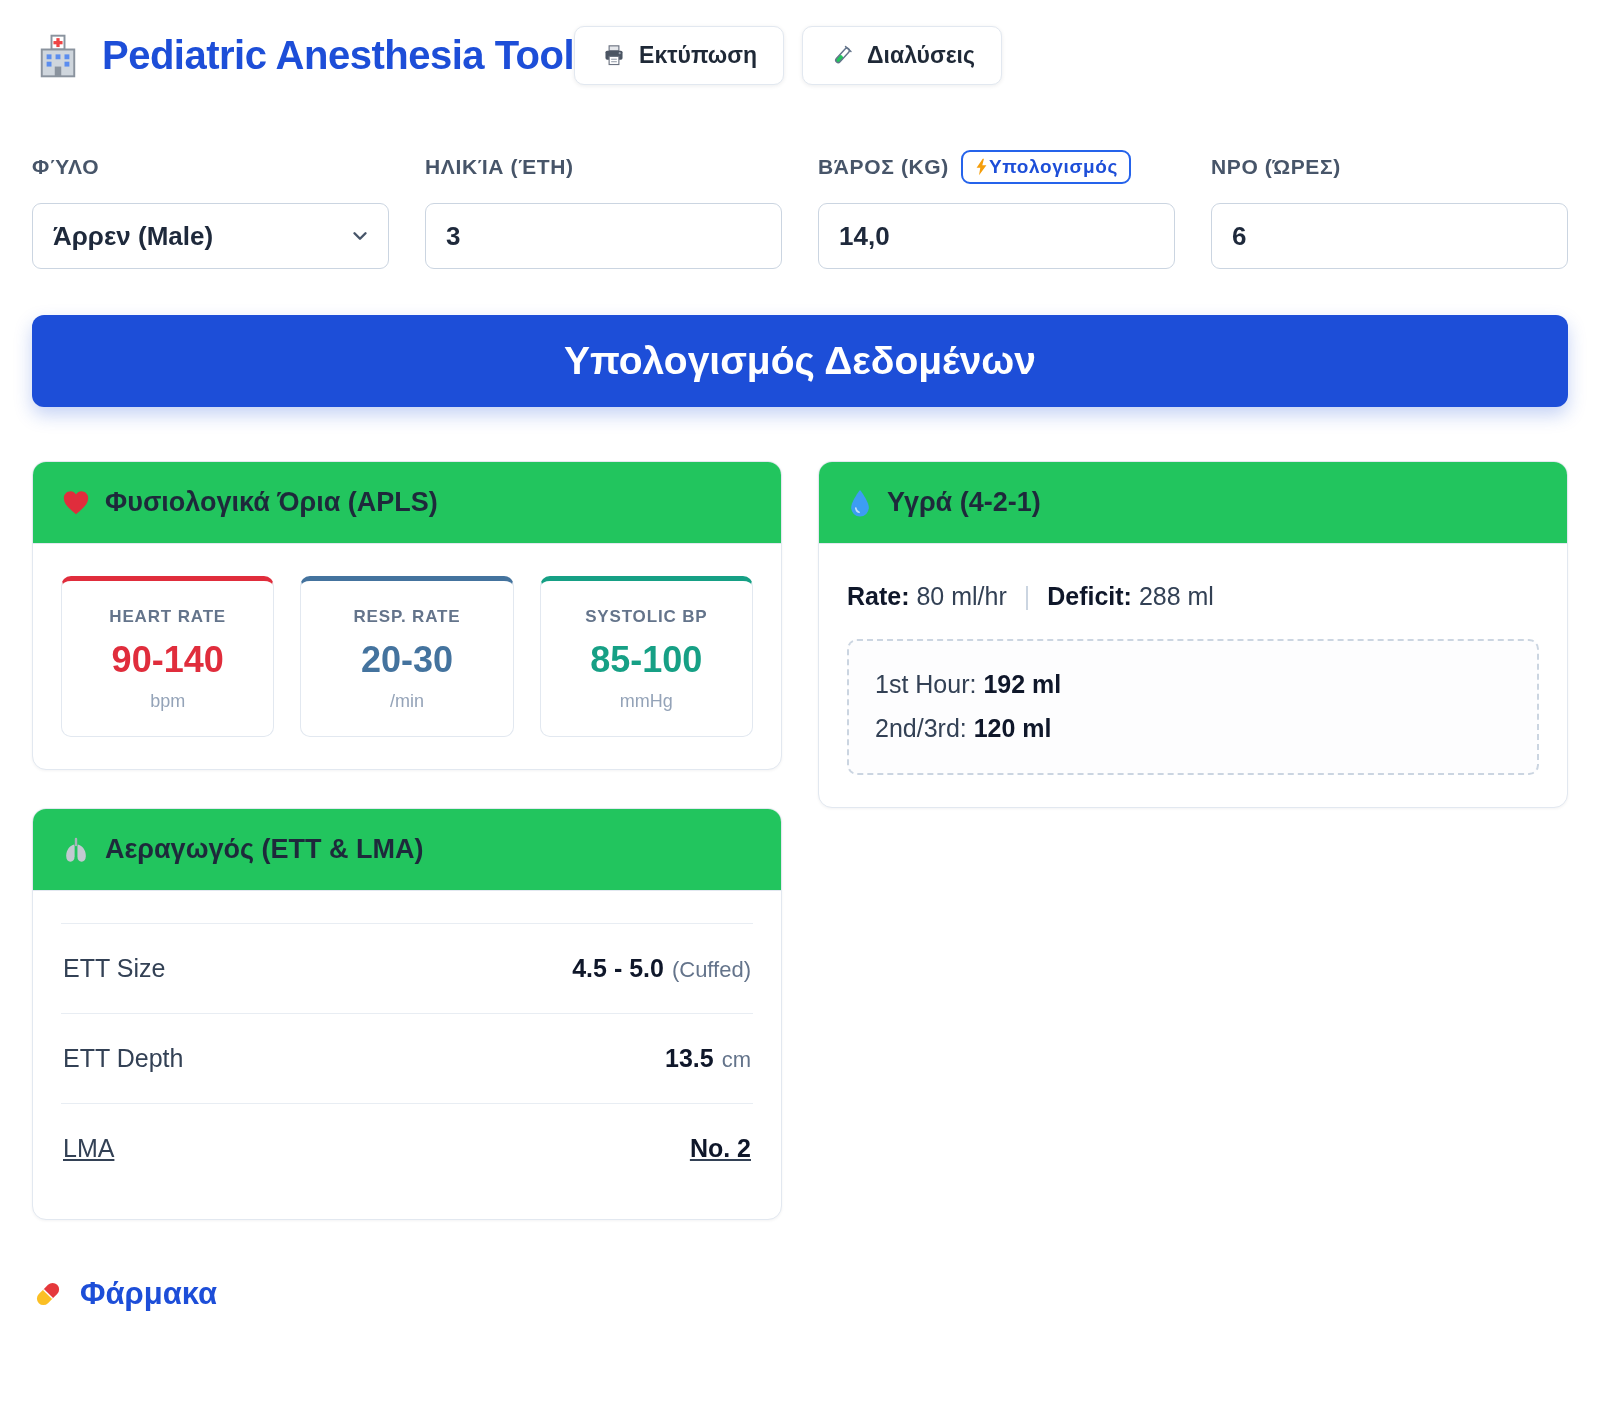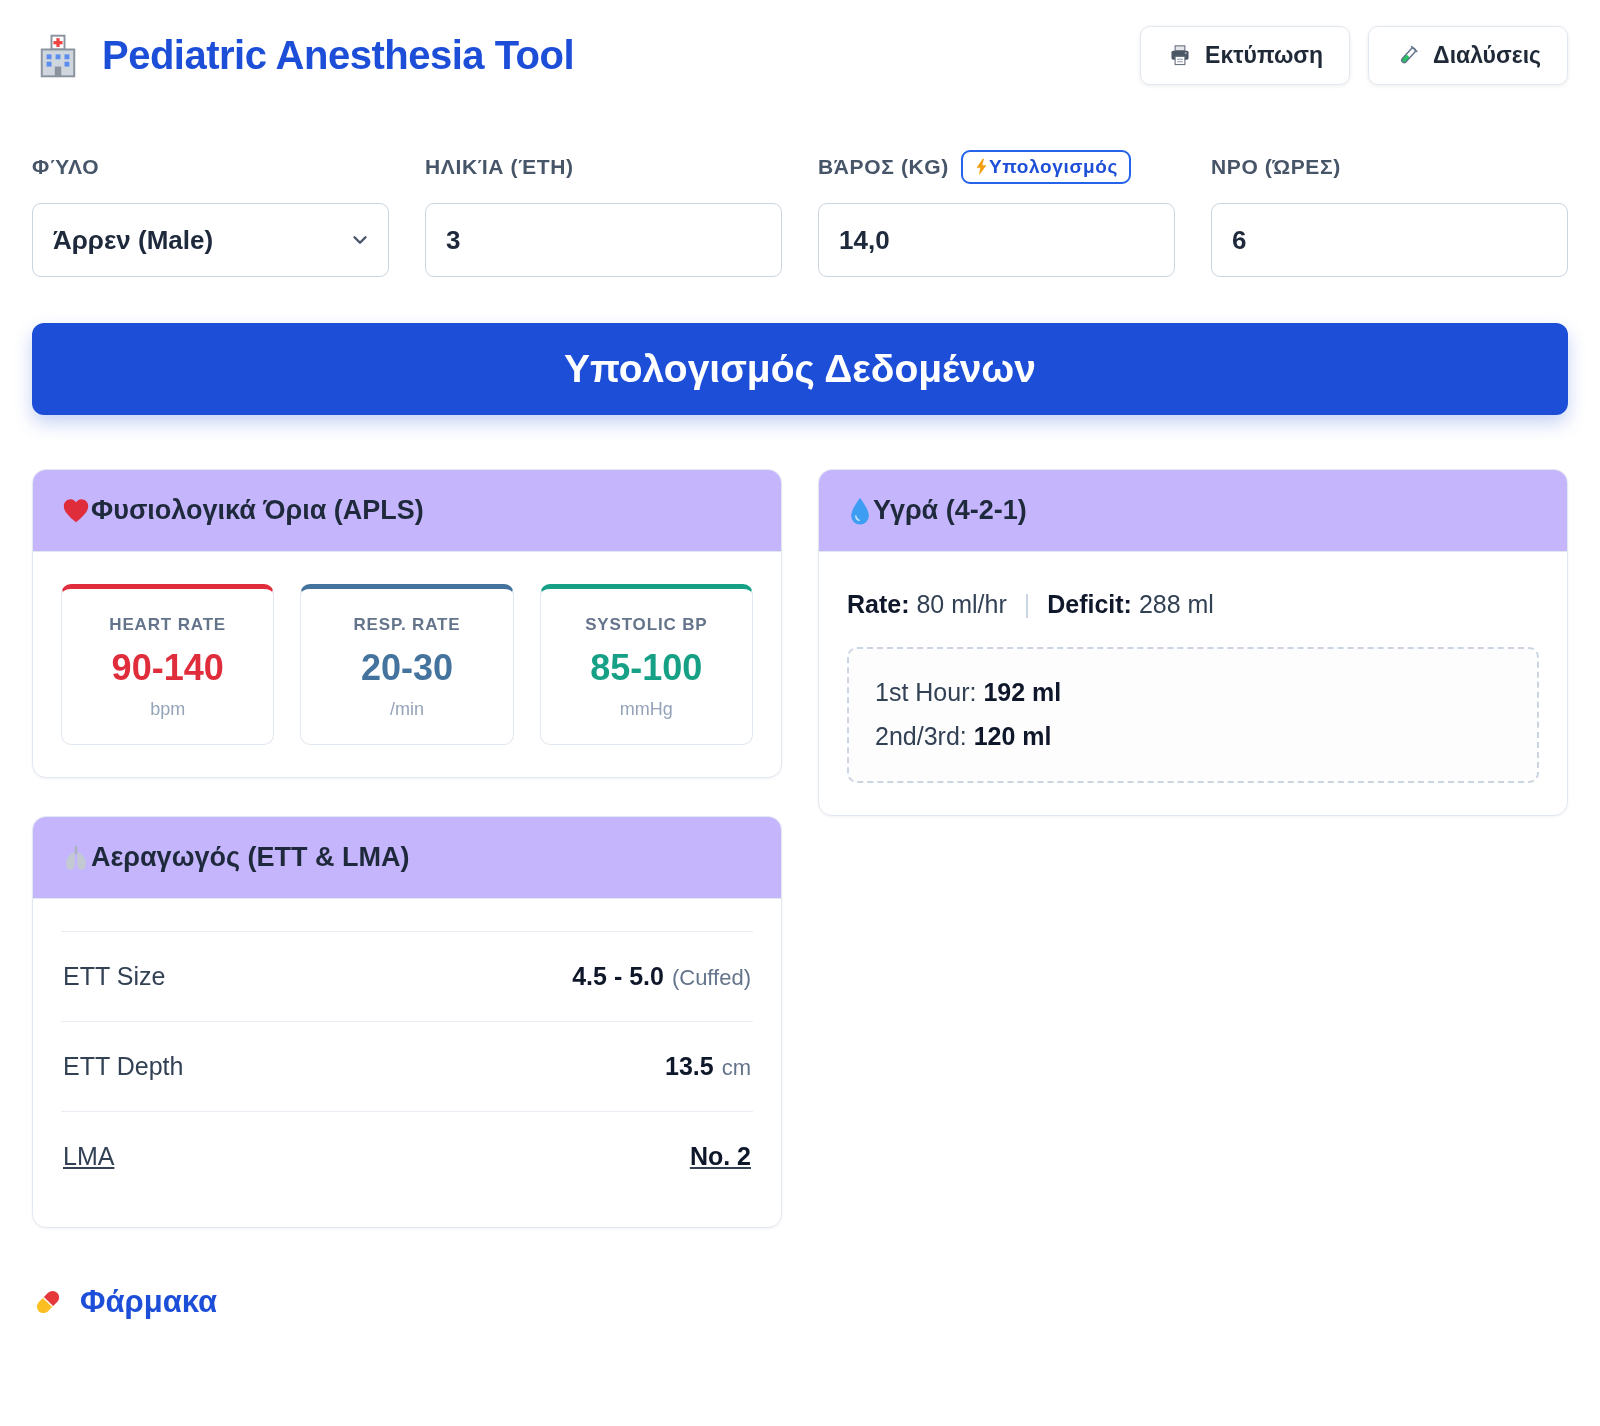--- a/index.html
+++ b/index.html
@@ -5,21 +5,21 @@
   * { box-sizing: border-box; }
   html,body { margin:0; padding:0; background:#ffffff; }
   body {
     width:1600px; min-height:1426px;
     font-family:"Liberation Sans","DejaVu Sans",sans-serif;
     color:#1e293b;
   }
   .page { padding:26px 32px 60px; }
 
   
-  .header { display:flex; justify-content:space-between; align-items:center; }
+  .header { display:flex; align-items:center; }
   .brand { display:flex; align-items:center; gap:18px; }
   .title { font-size:40px; font-weight:800; color:#1d4ed8; letter-spacing:-0.5px; }
   .header-buttons { display:flex; gap:18px; }
   .btn {
     display:inline-flex; align-items:center; gap:12px;
     padding:15px 26px; border:1px solid #e2e8f0; border-radius:10px;
     background:#fff; box-shadow:0 1px 4px rgba(15,23,42,.08);
     font-size:23px; font-weight:700; color:#1f2937; cursor:pointer;
     font-family:inherit;
   }
@@ -33,21 +33,21 @@
     display:flex; align-items:center; gap:12px; height:44px;
     font-size:21px; font-weight:700; color:#475569; letter-spacing:.03em;
     margin-bottom:14px; white-space:nowrap;
   }
   .badge {
     display:inline-flex; align-items:center; 
     border:2px solid #2563eb; border-radius:9px; padding:4px 11px;
     color:#1d4ed8; font-size:19px; font-weight:700; background:#fff; cursor:pointer;
   }
   .input, .select {
-    width:100%; height:74px; border:1px solid #cbd5e1; border-radius:9px;
+    width:100%; height:66px; border:1px solid #cbd5e1; border-radius:9px;
     font-size:26px; font-weight:700; color:#1e293b; padding:0 20px;
     background:#fff; font-family:inherit; outline:none;
   }
   .select { appearance:none; -webkit-appearance:none; padding-right:54px; }
   .select-wrap { position:relative; }
   .select-wrap .chev { position:absolute; right:18px; top:50%; transform:translateY(-50%); pointer-events:none; }
 
   .calc-btn {
     margin-top:46px; width:100%; height:92px;
     background:#1d4ed8; color:#fff; font-size:39px; font-weight:700;
@@ -56,23 +56,23 @@
   }
 
   
   .cards { margin-top:54px; display:grid; grid-template-columns:1fr 1fr; gap:36px; align-items:start; }
   .col { display:flex; flex-direction:column; gap:38px; }
   .card {
     border:1px solid #e2e8f0; border-radius:14px; background:#fff;
     overflow:hidden; box-shadow:0 1px 3px rgba(15,23,42,.05);
   }
   .card-header {
-    display:flex; align-items:center; 
+    display:flex; align-items:center; gap:14px;
     padding:25px 28px; border-bottom:1px solid #e2e8f0;
-    font-size:27px; font-weight:700; color:#1e293b; background:#c4b5fd;
+    font-size:27px; font-weight:700; color:#1e293b; background:#22c55e;
   }
   .card-body { padding:32px 28px; }
 
   
   .stats { display:grid; grid-template-columns:repeat(3,1fr); gap:26px; }
   .stat {
     border:1px solid #e2e8f0; border-top-width:5px; border-radius:10px;
     text-align:center; padding:26px 8px 24px; background:#fff;
   }
   .stat-label { font-size:17px; font-weight:700; color:#64748b; letter-spacing:.05em; }

